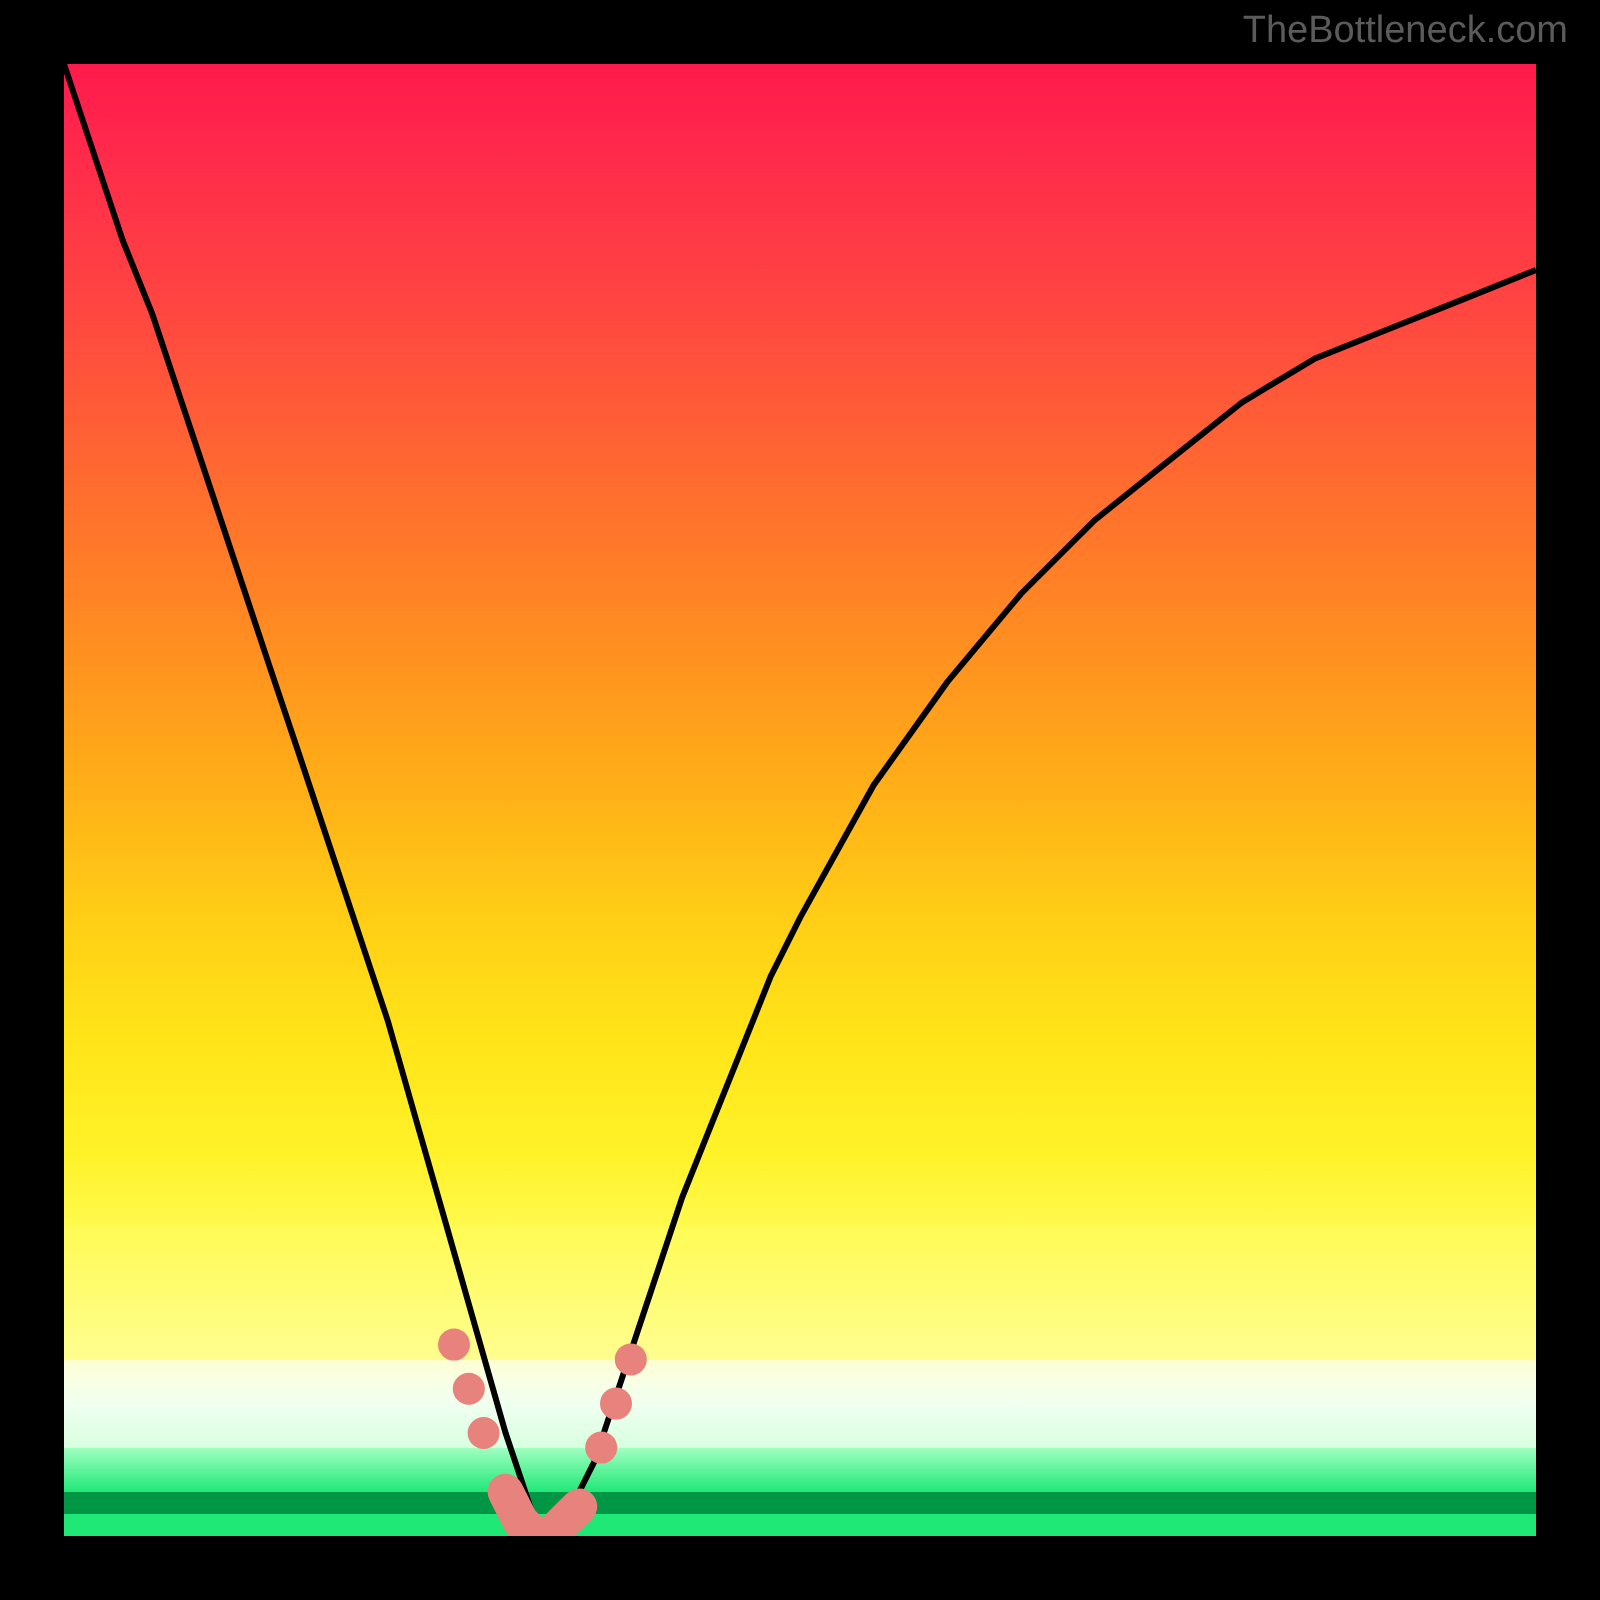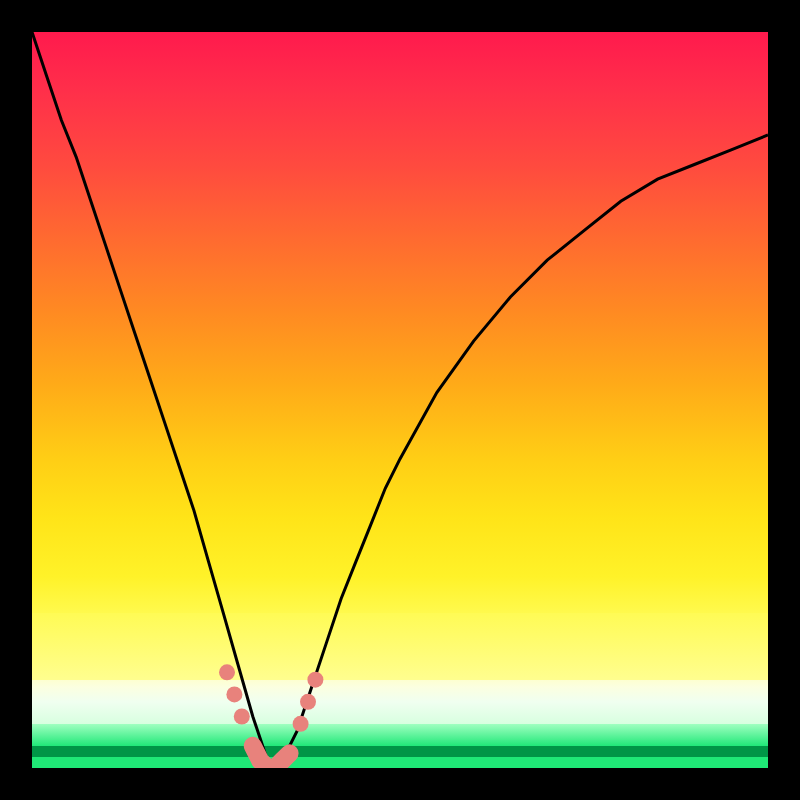--- a/index.html
+++ b/index.html
@@ -32,20 +32,21 @@
   .band-green-top{position:absolute;left:0;right:0;bottom:3%;height:3%;background:linear-gradient(to bottom,#9fffc0,#20e878)}
   .band-green-dark{position:absolute;left:0;right:0;bottom:1.5%;height:1.5%;background:#009646}
   .band-green-bottom{position:absolute;left:0;right:0;bottom:0;height:1.5%;background:#1fe876}
 
   svg.curve{position:absolute;inset:0}
   .watermark{position:absolute;top:6px;right:16px;font:500 19px/1 Arial,Helvetica,sans-serif;color:#5b5b5b}
 </style>
 </head>
 <body>
 <div class="frame">
+  <div class="watermark">TheBottleneck.com</div>
 
   <div class="plot">
     <div class="grad"></div>
     <div class="band-yellow"></div>
     <div class="band-green-top"></div>
     <div class="band-green-dark"></div>
     <div class="band-green-bottom"></div>
 
     <svg class="curve" viewBox="0 0 736 736" preserveAspectRatio="none">
       <path id="main-curve" d="M 0.0 0.0 L 14.7 44.2 L 29.4 88.3 L 44.2 125.1 L 58.9 169.3 L 73.6 213.4 L 88.3 257.6 L 103.0 301.8 L 117.8 345.9 L 132.5 390.1 L 147.2 434.2 L 161.9 478.4 L 176.6 529.9 L 191.4 581.4 L 206.1 633.0 L 220.8 684.5 L 228.2 706.6 L 235.5 728.6 L 242.9 736.0 L 250.2 728.6 L 265.0 699.2 L 279.7 655.0 L 294.4 610.9 L 309.1 566.7 L 323.8 529.9 L 338.6 493.1 L 353.3 456.3 L 368.0 426.9 L 404.8 360.6 L 441.6 309.1 L 478.4 265.0 L 515.2 228.2 L 552.0 198.7 L 588.8 169.3 L 625.6 147.2 L 662.4 132.5 L 699.2 117.8 L 736.0 103.0" fill="none" stroke="#000000" stroke-width="3"></path>

